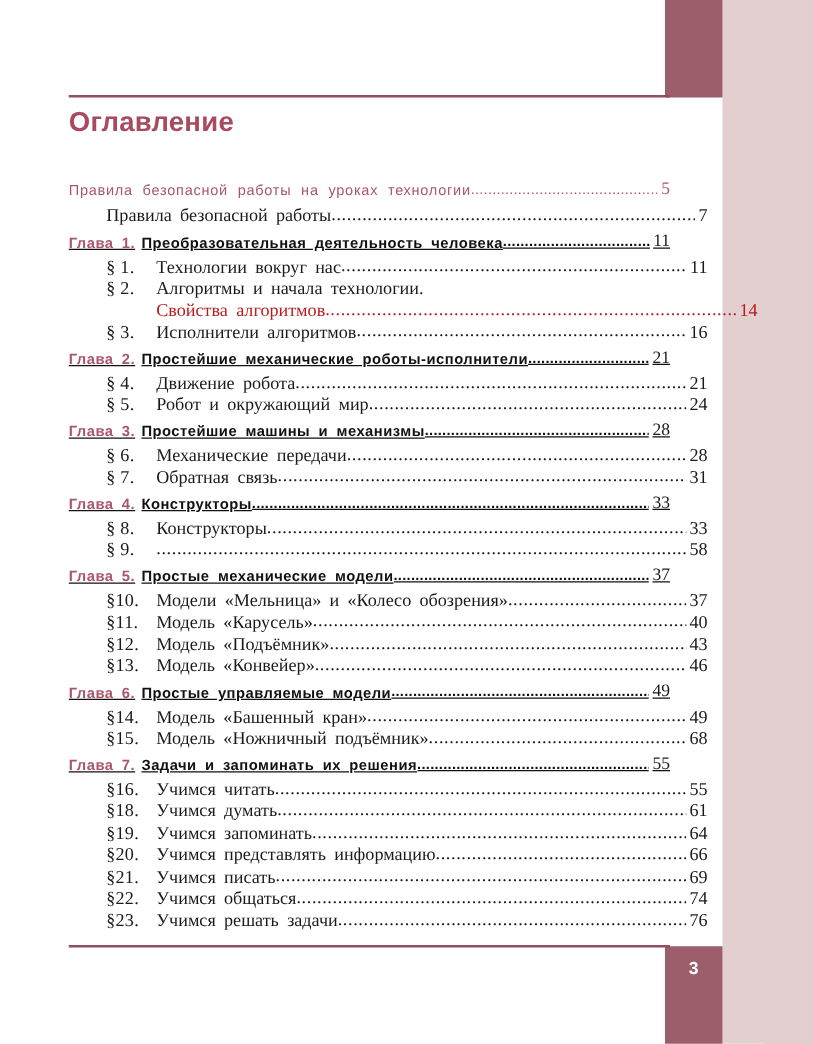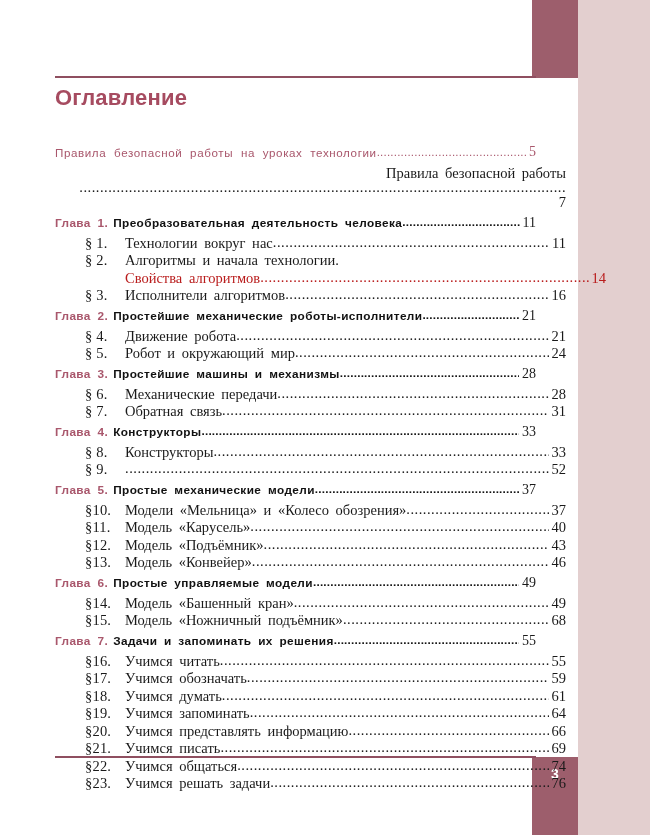--- a/index.html
+++ b/index.html
@@ -136,33 +136,33 @@
   }
 
   
   .row-sub {
     font-family: "Liberation Serif", serif;
     font-size: 14.5px;
     color: #1a1a1a;
     padding-left: 30px;
     word-spacing: 3px;
     margin-bottom: 6px;
-    flex-direction: column;
   }
   .row-sub .pagenum { word-spacing: 0; }
 
   
   .row-chapter {
     font-family: "Liberation Sans", sans-serif;
     font-size: 11.8px;
     color: #111111;
     font-weight: bold;
     letter-spacing: 0.4px;
     word-spacing: 3px;
     margin-bottom: 6px;
+    text-decoration: underline;
   }
   .row-chapter .chapter-tag {
     color: #a9576c;
     font-weight: bold;
     padding-right: 5px;
   }
   .row-chapter .pagenum {
     font-family: "Liberation Serif", serif;
     font-weight: normal;
     font-size: 14px;
@@ -300,21 +300,21 @@
     </div>
     <div class="toc-row row-para">
       <span class="sect">§ 8.</span>
       <span class="ptext">Конструкторы</span>
       <span class="leader"></span>
       <span class="pagenum">33</span>
     </div>
     <div class="toc-row row-para">
       <span class="sect">§ 9.</span>
       <span class="leader"></span>
-      <span class="pagenum">52</span>
+      <span class="pagenum">58</span>
     </div>
     <div class="toc-row row-chapter gap-before">
       <span class="chapter-tag">Глава 5.</span>
       <span>Простые механические модели</span>
       <span class="leader"></span>
       <span class="pagenum">37</span>
     </div>
     <div class="toc-row row-para">
       <span class="sect">§10.</span>
       <span class="ptext">Модели «Мельница» и «Колесо обозрения»</span>
@@ -363,26 +363,20 @@
       <span class="leader"></span>
       <span class="pagenum">55</span>
     </div>
     <div class="toc-row row-para">
       <span class="sect">§16.</span>
       <span class="ptext">Учимся читать</span>
       <span class="leader"></span>
       <span class="pagenum">55</span>
     </div>
     <div class="toc-row row-para">
-      <span class="sect">§17.</span>
-      <span class="ptext">Учимся обозначать</span>
-      <span class="leader"></span>
-      <span class="pagenum">59</span>
-    </div>
-    <div class="toc-row row-para">
       <span class="sect">§18.</span>
       <span class="ptext">Учимся думать</span>
       <span class="leader"></span>
       <span class="pagenum">61</span>
     </div>
     <div class="toc-row row-para">
       <span class="sect">§19.</span>
       <span class="ptext">Учимся запоминать</span>
       <span class="leader"></span>
       <span class="pagenum">64</span>

